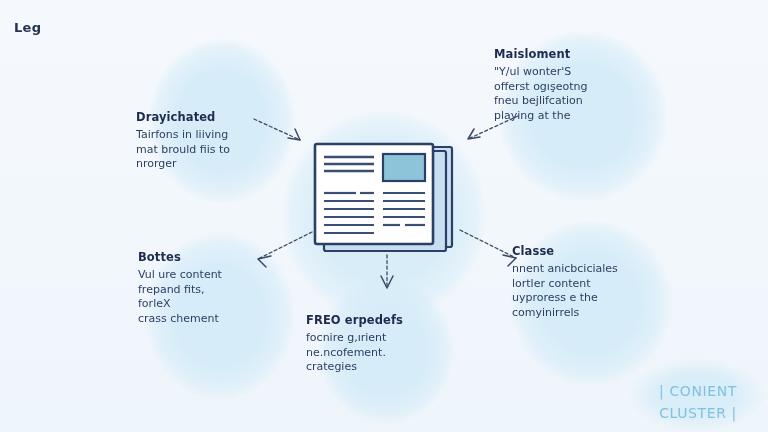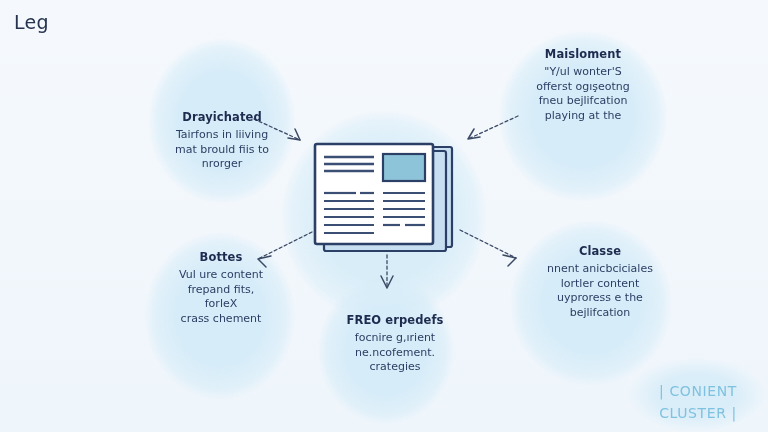--- a/index.html
+++ b/index.html
@@ -45,21 +45,20 @@
     position: absolute;
     left: 628px; top: 358px;
     width: 138px; height: 74px;
     background: radial-gradient(closest-side, rgba(214,236,248,0.85) 55%, rgba(214,236,248,0.3) 85%, rgba(214,236,248,0) 100%);
     border-radius: 46% 54% 58% 42% / 52% 44% 56% 48%;
   }
 
   
   .cluster {
     position: absolute;
-    text-align: center;
     color: #24365c;
     line-height: 1.32;
   }
   .cluster .c-title {
     font-weight: bold;
     font-size: 11.5px;
     color: #1d2b4f;
     letter-spacing: 0.1px;
     margin-bottom: 3px;
     white-space: nowrap;
@@ -73,23 +72,23 @@
 
   #cluster-tl { left: 136px; top: 80px;  width: 172px; margin-top: 30px; }
   #cluster-tr { left: 494px; top: 47px;  width: 178px; }
   #cluster-bl { left: 138px; top: 250px; width: 166px; }
   #cluster-bc { left: 306px; top: 313px; width: 178px; }
   #cluster-br { left: 512px; top: 244px; width: 176px; }
 
   
   #legend-label {
     position: absolute;
-    left: 14px; top: 11px;
-    font-size: 19px;
-    font-weight: normal;
+    left: 14px; top: 20px;
+    font-size: 13px;
+    font-weight: bold;
     color: #26344f;
     letter-spacing: 0.3px;
   }
 
   
   #watermark {
     position: absolute;
     left: 636px; top: 380px;
     width: 124px;
     text-align: center;
@@ -235,21 +234,21 @@
       <span>crategies</span>
     </div>
   </div>
 
   <div class="cluster" id="cluster-br">
     <div class="c-title">Classe</div>
     <div class="c-body">
       <span>nnent anicbciciales</span>
       <span>lortler content</span>
       <span>uyproress e the</span>
-      <span>bejlifcation</span>
+      <span>comyinirrels</span>
     </div>
   </div>
 
   <div id="watermark">
     <span>| CONIENT CLUSTER |</span>
   </div>
 
 </div>
 
 </body></html>

